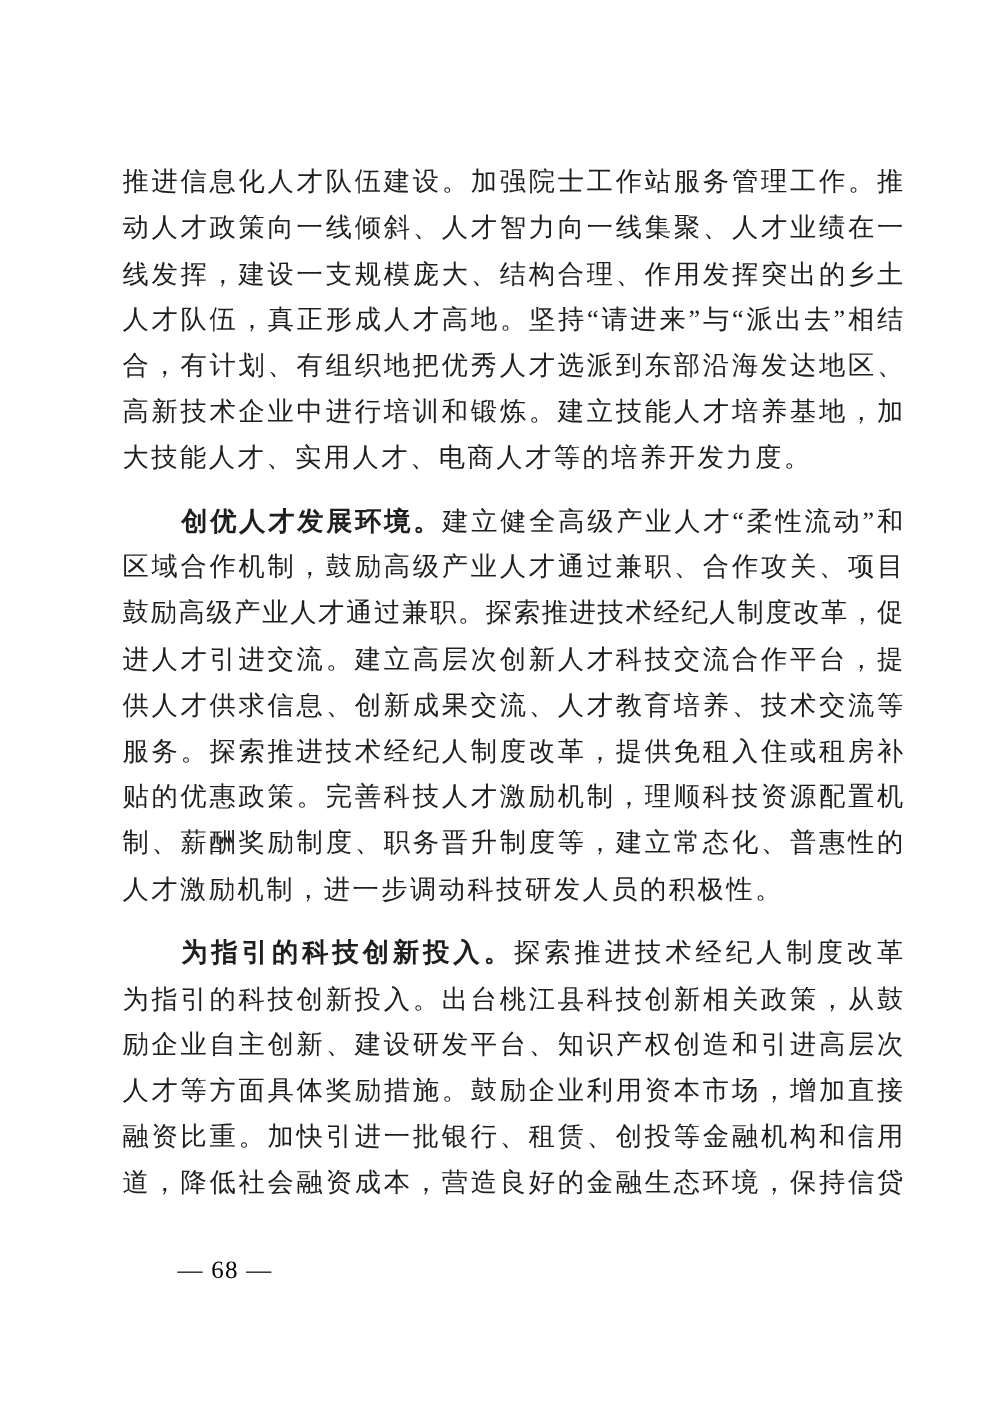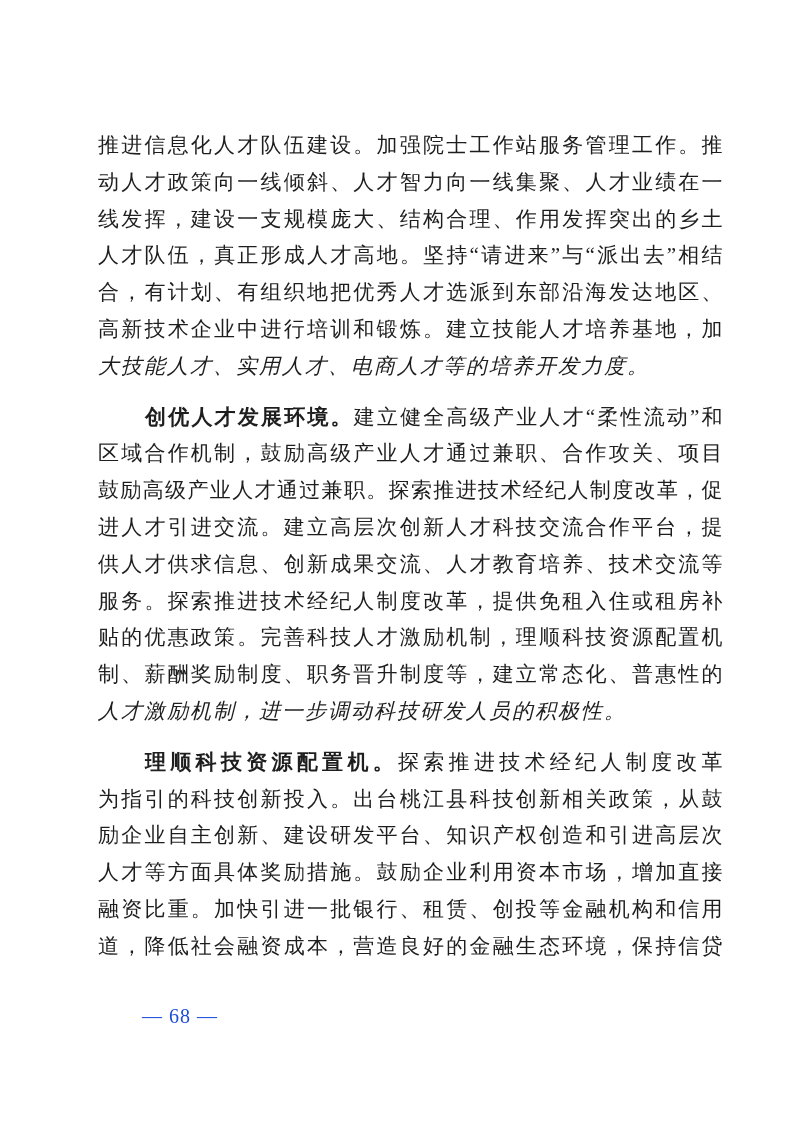--- a/index.html
+++ b/index.html
@@ -30,37 +30,36 @@
     text-align: justify;
     text-align-last: justify;
     height: 36.8px;
     overflow: hidden;
   }
   .line.last {
     text-align: left;
     text-align-last: left;
     letter-spacing: 2px;
     white-space: nowrap;
-    font-style: italic;
   }
   .line.indent {
     text-indent: 47px;
     margin-top: 14px;
   }
   .line b {
     font-weight: bold;
   }
   #page-number {
     position: absolute;
     left: 142px;
     top: 1002px;
     font-size: 20px;
     line-height: 28px;
     letter-spacing: 1px;
-    color: #1d4ed8;
+    color: #000000;
   }
 </style>
 </head>
 <body>
 
 <div id="page">
   <div id="doc-body">
       <div class="line">推进信息化人才队伍建设。加强院士工作站服务管理工作。推</div>
       <div class="line">动人才政策向一线倾斜、人才智力向一线集聚、人才业绩在一</div>
       <div class="line">线发挥，建设一支规模庞大、结构合理、作用发挥突出的乡土</div>
@@ -70,21 +69,21 @@
       <div class="line last">大技能人才、实用人才、电商人才等的培养开发力度。</div>
       <div class="line indent"><b>创优人才发展环境。</b><span>建立健全高级产业人才“柔性流动”和</span></div>
       <div class="line">区域合作机制，鼓励高级产业人才通过兼职、合作攻关、项目</div>
       <div class="line">鼓励高级产业人才通过兼职。探索推进技术经纪人制度改革，促</div>
       <div class="line">进人才引进交流。建立高层次创新人才科技交流合作平台，提</div>
       <div class="line">供人才供求信息、创新成果交流、人才教育培养、技术交流等</div>
       <div class="line">服务。探索推进技术经纪人制度改革，提供免租入住或租房补</div>
       <div class="line">贴的优惠政策。完善科技人才激励机制，理顺科技资源配置机</div>
       <div class="line">制、薪酬奖励制度、职务晋升制度等，建立常态化、普惠性的</div>
       <div class="line last">人才激励机制，进一步调动科技研发人员的积极性。</div>
-      <div class="line indent"><b>理顺科技资源配置机。</b><span>探索推进技术经纪人制度改革</span></div>
+      <div class="line indent"><b>为指引的科技创新投入。</b><span>探索推进技术经纪人制度改革</span></div>
       <div class="line">为指引的科技创新投入。出台桃江县科技创新相关政策，从鼓</div>
       <div class="line">励企业自主创新、建设研发平台、知识产权创造和引进高层次</div>
       <div class="line">人才等方面具体奖励措施。鼓励企业利用资本市场，增加直接</div>
       <div class="line">融资比重。加快引进一批银行、租赁、创投等金融机构和信用</div>
       <div class="line">道，降低社会融资成本，营造良好的金融生态环境，保持信贷</div>
     </div>
   <div id="page-number">— 68 —</div>
 </div>
 
 </body></html>

